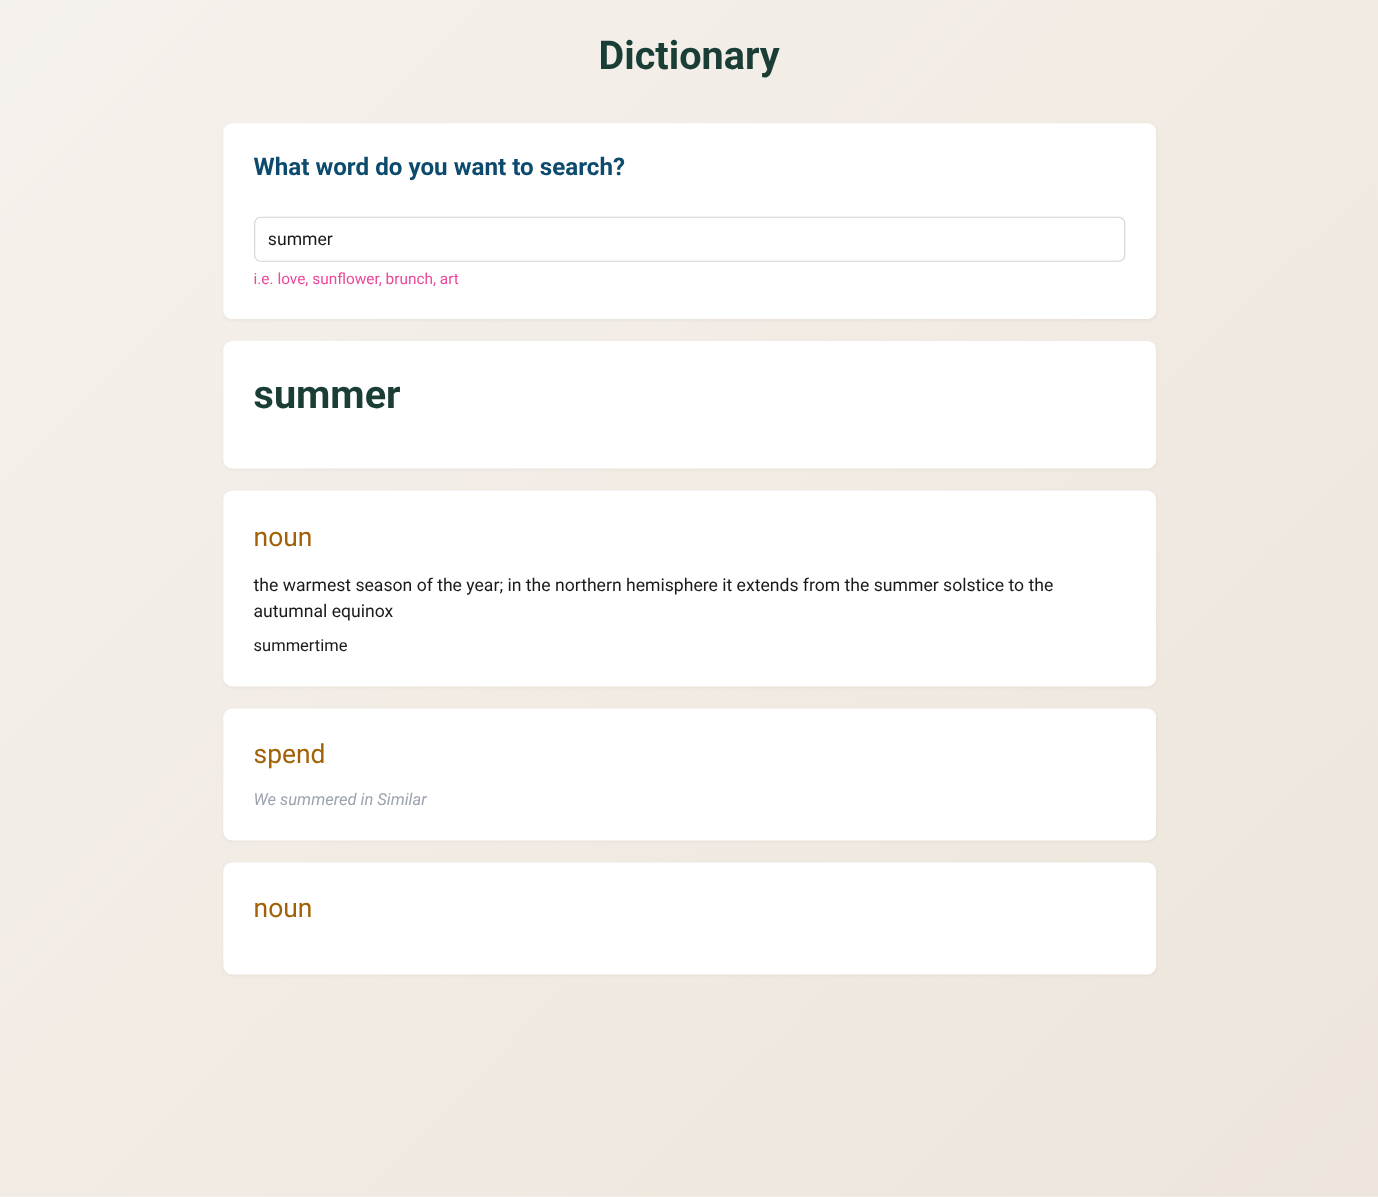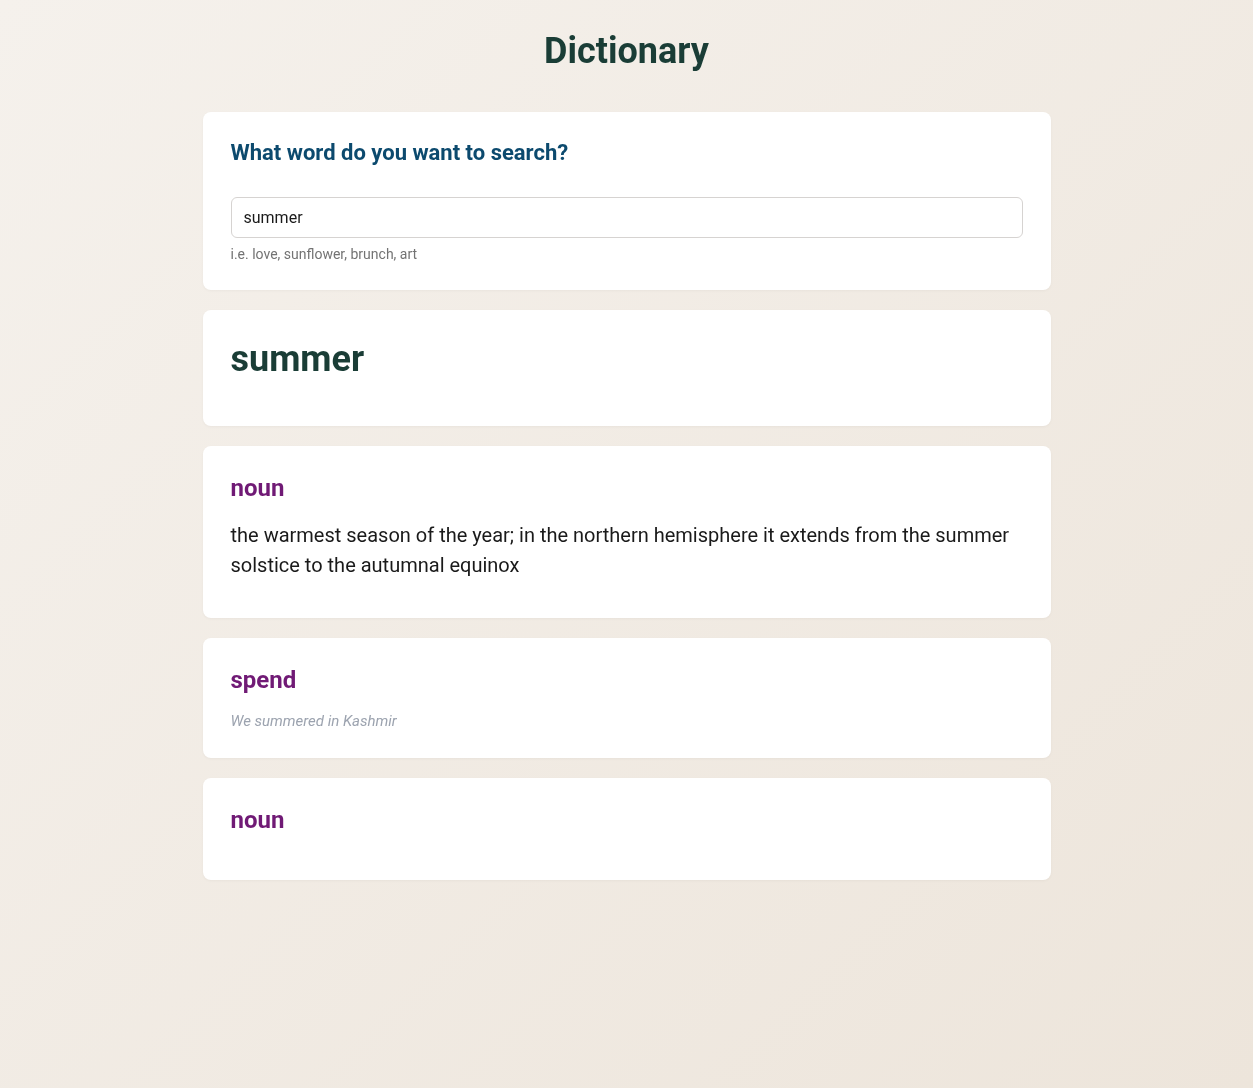--- a/index.html
+++ b/index.html
@@ -51,46 +51,46 @@
       font-size: 16px;
       border: 1px solid #d6d3d1;
       border-radius: 6px;
       color: #1a1a1a;
       outline: none;
       font-family: inherit;
     }
     
     .hint-text {
       font-size: 14px;
-      color: #737373;
+      color: #ec4899;
       margin-top: 8px;
     }
     
     .word-title {
       font-size: 36px;
       font-weight: 700;
       color: #1a3d36;
       margin-bottom: 18px;
     }
     
     .phonetic {
       font-size: 18px;
       font-weight: 700;
       color: #6b7280;
     }
     
     .pos-heading {
       font-size: 24px;
-      font-weight: 700;
-      color: #701a75;
+      font-weight: 400;
+      color: #a16207;
       margin-bottom: 18px;
     }
     
     .definition-text {
-      font-size: 20px;
+      font-size: 16px;
       color: #1a1a1a;
       line-height: 1.5;
       margin-bottom: 10px;
     }
     
     .example-text {
       font-size: 15px;
       color: #9ca3af;
       font-style: italic;
       margin-bottom: 18px;
@@ -124,23 +124,24 @@
     <div class="hint-text">i.e. love, sunflower, brunch, art</div>
   </div>
 
   <div class="card">
     <h2 class="word-title">summer</h2>
   </div>
 
   <div class="card">
     <h3 class="pos-heading">noun</h3>
     <p class="definition-text">the warmest season of the year; in the northern hemisphere it extends from the summer solstice to the autumnal equinox</p>
+    <div class="similar-text">summertime</div>
   </div>
 
   <div class="card">
     <h3 class="pos-heading">spend</h3>
-    <p class="example-text">We summered in Kashmir</p>
+    <p class="example-text">We summered in Similar</p>
   </div>
 
   <div class="card">
     <h3 class="pos-heading">noun</h3>
   </div>
 </div>
 
 </body></html>

